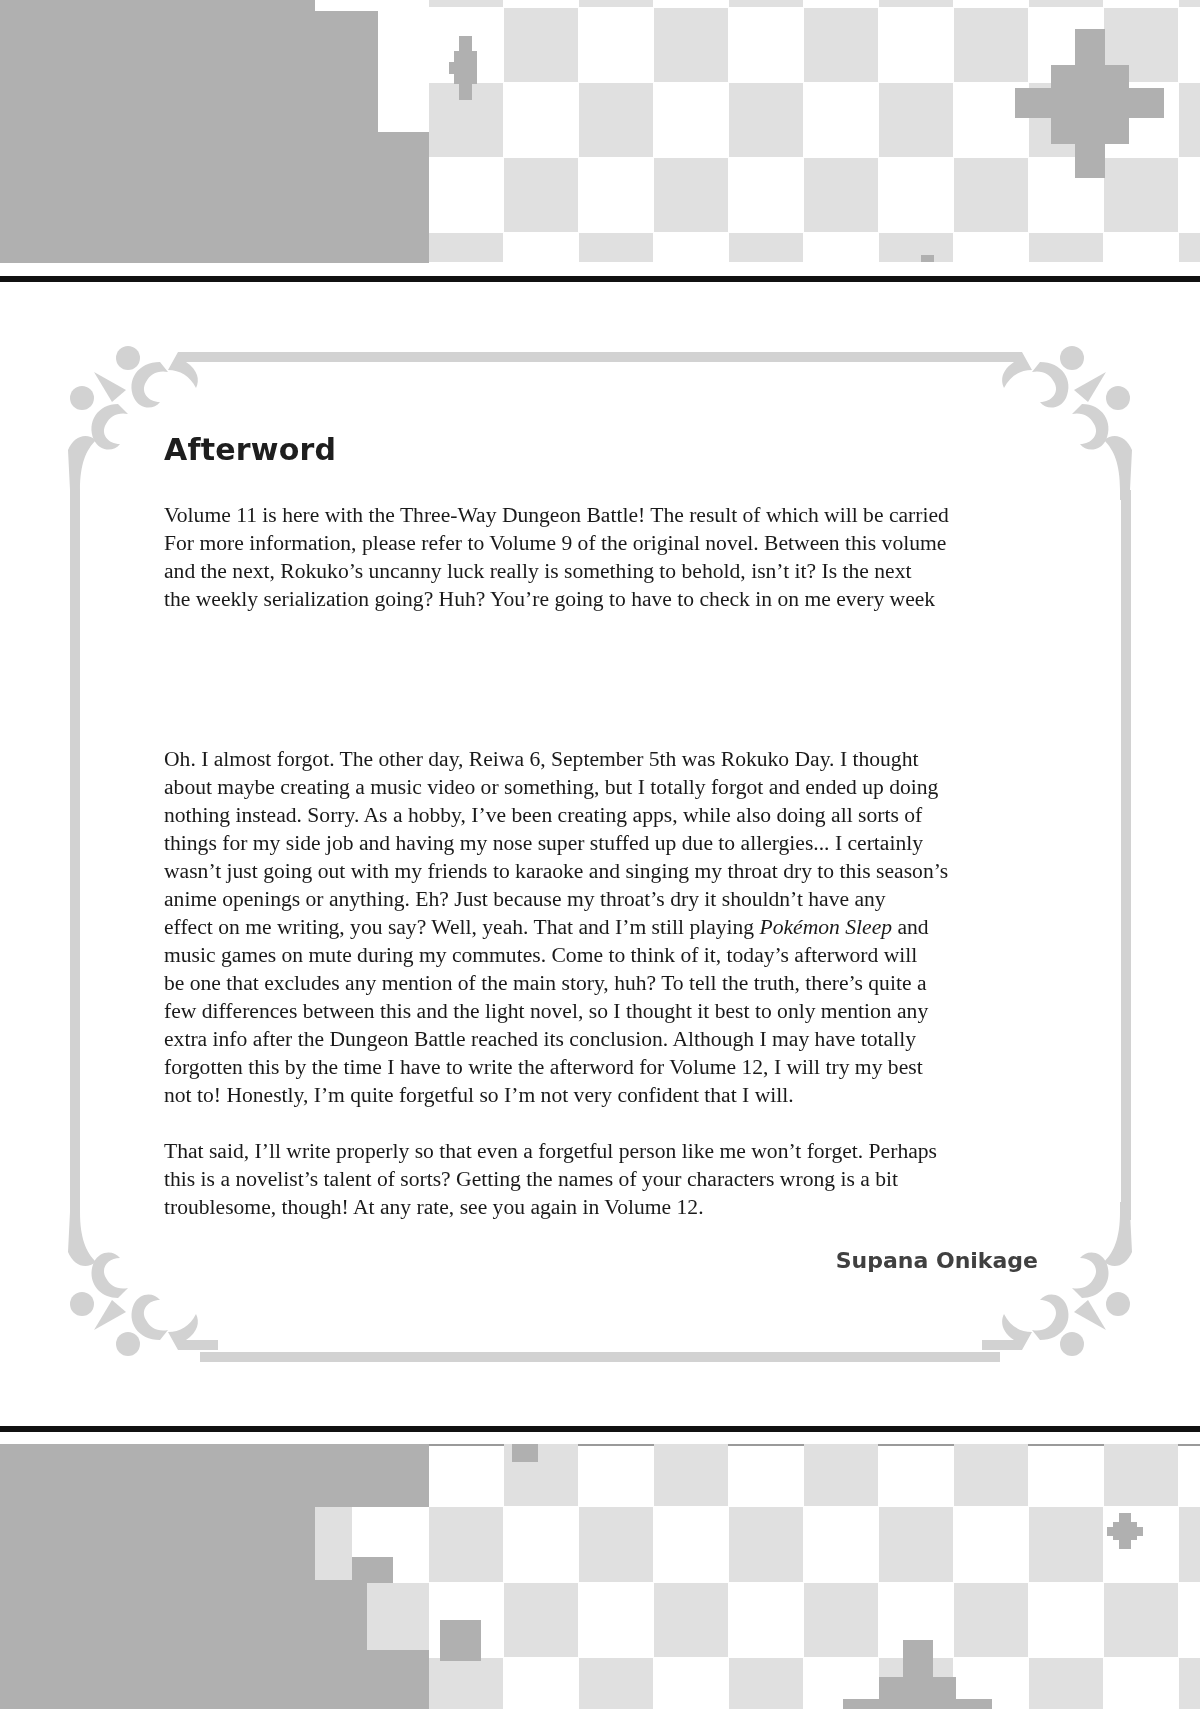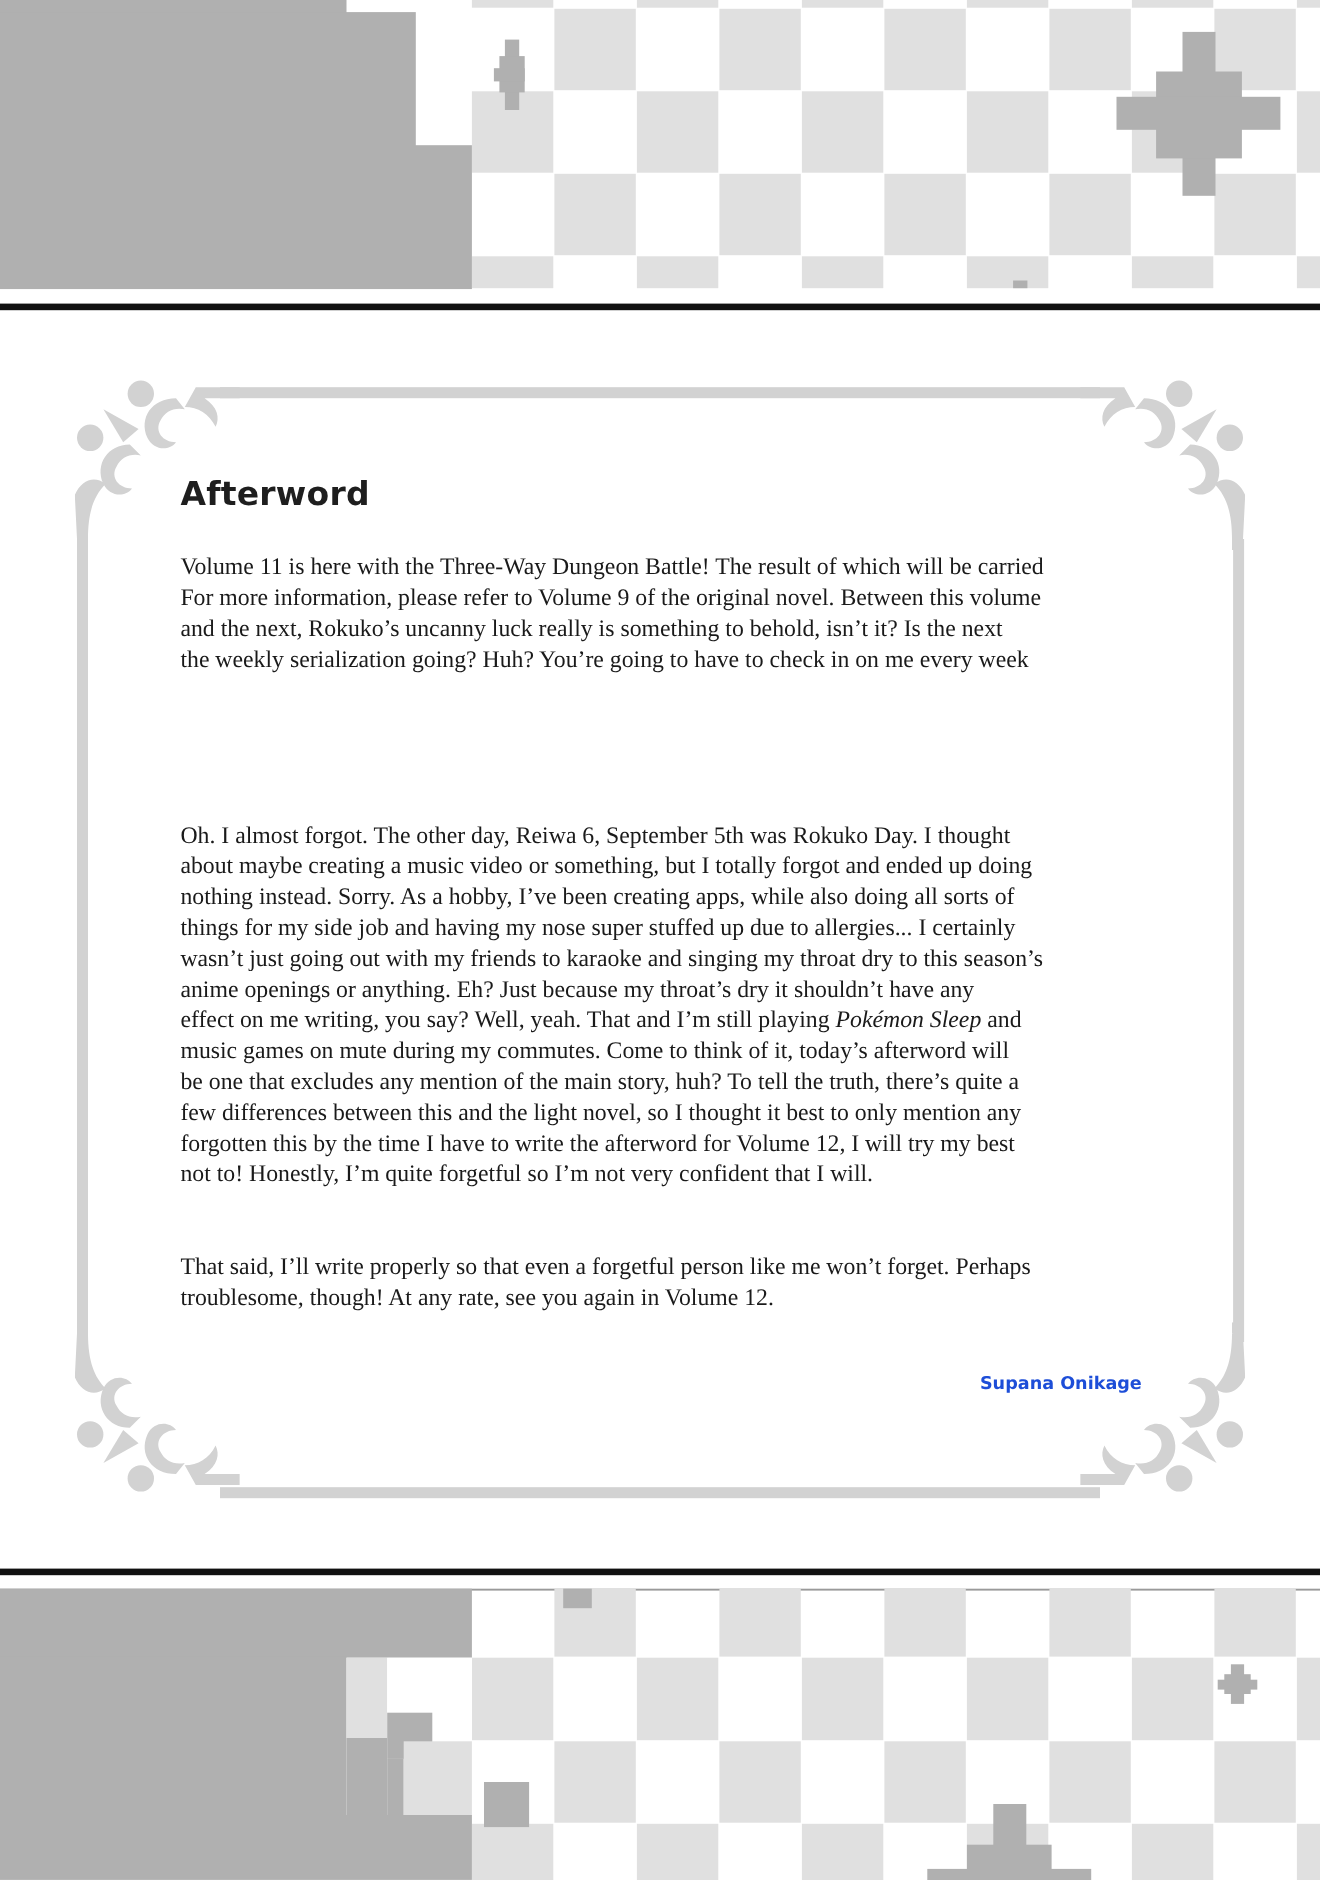--- a/index.html
+++ b/index.html
@@ -8,21 +8,21 @@
   .cell { position: absolute; width: 75px; height: 75px; background: #e0e0e0; }
   .dk { position: absolute; background: #b0b0b0; }
   .lt { position: absolute; background: #e0e0e0; }
   .wh { position: absolute; background: #ffffff; }
   .rule { position: absolute; left: 0; width: 1200px; height: 6px; background: #111; }
   .rule-grey { position: absolute; left: 0; width: 1200px; height: 2px; background: #9a9a9a; }
   .frame-line { position: absolute; background: #d2d2d2; }
   .title { position: absolute; left: 164px; top: 432px; font-family: "DejaVu Sans", sans-serif; font-weight: bold; font-size: 30px; color: #1e1e1e; letter-spacing: 0.2px; }
   .body-text { position: absolute; left: 164px; width: 880px; font-family: "Liberation Serif", serif; font-size: 21.6px; line-height: 28px; color: #1a1a1a; }
   .body-text .ln { display: block; white-space: nowrap; }
-  .signature { position: absolute; right: 162px; top: 1248px; font-family: "DejaVu Sans", sans-serif; font-weight: bold; font-size: 16px; color: #1d4ed8; }
+  .signature { position: absolute; right: 162px; top: 1248px; font-family: "DejaVu Sans", sans-serif; font-weight: bold; font-size: 22px; color: #404040; }
   svg.corner { position: absolute; }
 </style>
 </head>
 <body>
 
 <div class="abs" style="left:0;top:0;width:1200px;height:263px;overflow:hidden;">
 
   <div id="top-checker" class="abs" style="left:0;top:0;width:1200px;height:263px;">
       <div class="cell" style="left: 429px; top: 0px; height: 7px; width: 74px;"></div>
       <div class="cell" style="left: 579px; top: 0px; height: 7px; width: 74px;"></div>
@@ -142,26 +142,28 @@
   <span class="ln">Oh. I almost forgot. The other day, Reiwa 6, September 5th was Rokuko Day. I thought</span>
   <span class="ln">about maybe creating a music video or something, but I totally forgot and ended up doing</span>
   <span class="ln">nothing instead. Sorry. As a hobby, I’ve been creating apps, while also doing all sorts of</span>
   <span class="ln">things for my side job and having my nose super stuffed up due to allergies... I certainly</span>
   <span class="ln">wasn’t just going out with my friends to karaoke and singing my throat dry to this season’s</span>
   <span class="ln">anime openings or anything. Eh? Just because my throat’s dry it shouldn’t have any</span>
   <span class="ln"><span>effect on me writing, you say? Well, yeah. That and I’m still playing </span><em>Pokémon Sleep</em><span> and</span></span>
   <span class="ln">music games on mute during my commutes. Come to think of it, today’s afterword will</span>
   <span class="ln">be one that excludes any mention of the main story, huh? To tell the truth, there’s quite a</span>
   <span class="ln">few differences between this and the light novel, so I thought it best to only mention any</span>
+  <span class="ln">extra info after the Dungeon Battle reached its conclusion. Although I may have totally</span>
   <span class="ln">forgotten this by the time I have to write the afterword for Volume 12, I will try my best</span>
   <span class="ln">not to! Honestly, I’m quite forgetful so I’m not very confident that I will.</span>
 </div>
 
 <div class="body-text" style="top:1137px;">
   <span class="ln">That said, I’ll write properly so that even a forgetful person like me won’t forget. Perhaps</span>
+  <span class="ln">this is a novelist’s talent of sorts? Getting the names of your characters wrong is a bit</span>
   <span class="ln">troublesome, though! At any rate, see you again in Volume 12.</span>
 </div>
 
 <div class="signature">Supana Onikage</div>
 
 <div class="rule" style="top:1426px;"></div>
 <div class="abs" style="left:0;top:1444px;width:1200px;height:265px;overflow:hidden;">
   <div class="rule-grey" style="top:0;"></div>
   <div id="bottom-checker" class="abs" style="left:0;top:0;width:1200px;height:265px;">
       <div class="cell" style="left: 504px; top: 0px; height: 62px; width: 74px;"></div>

